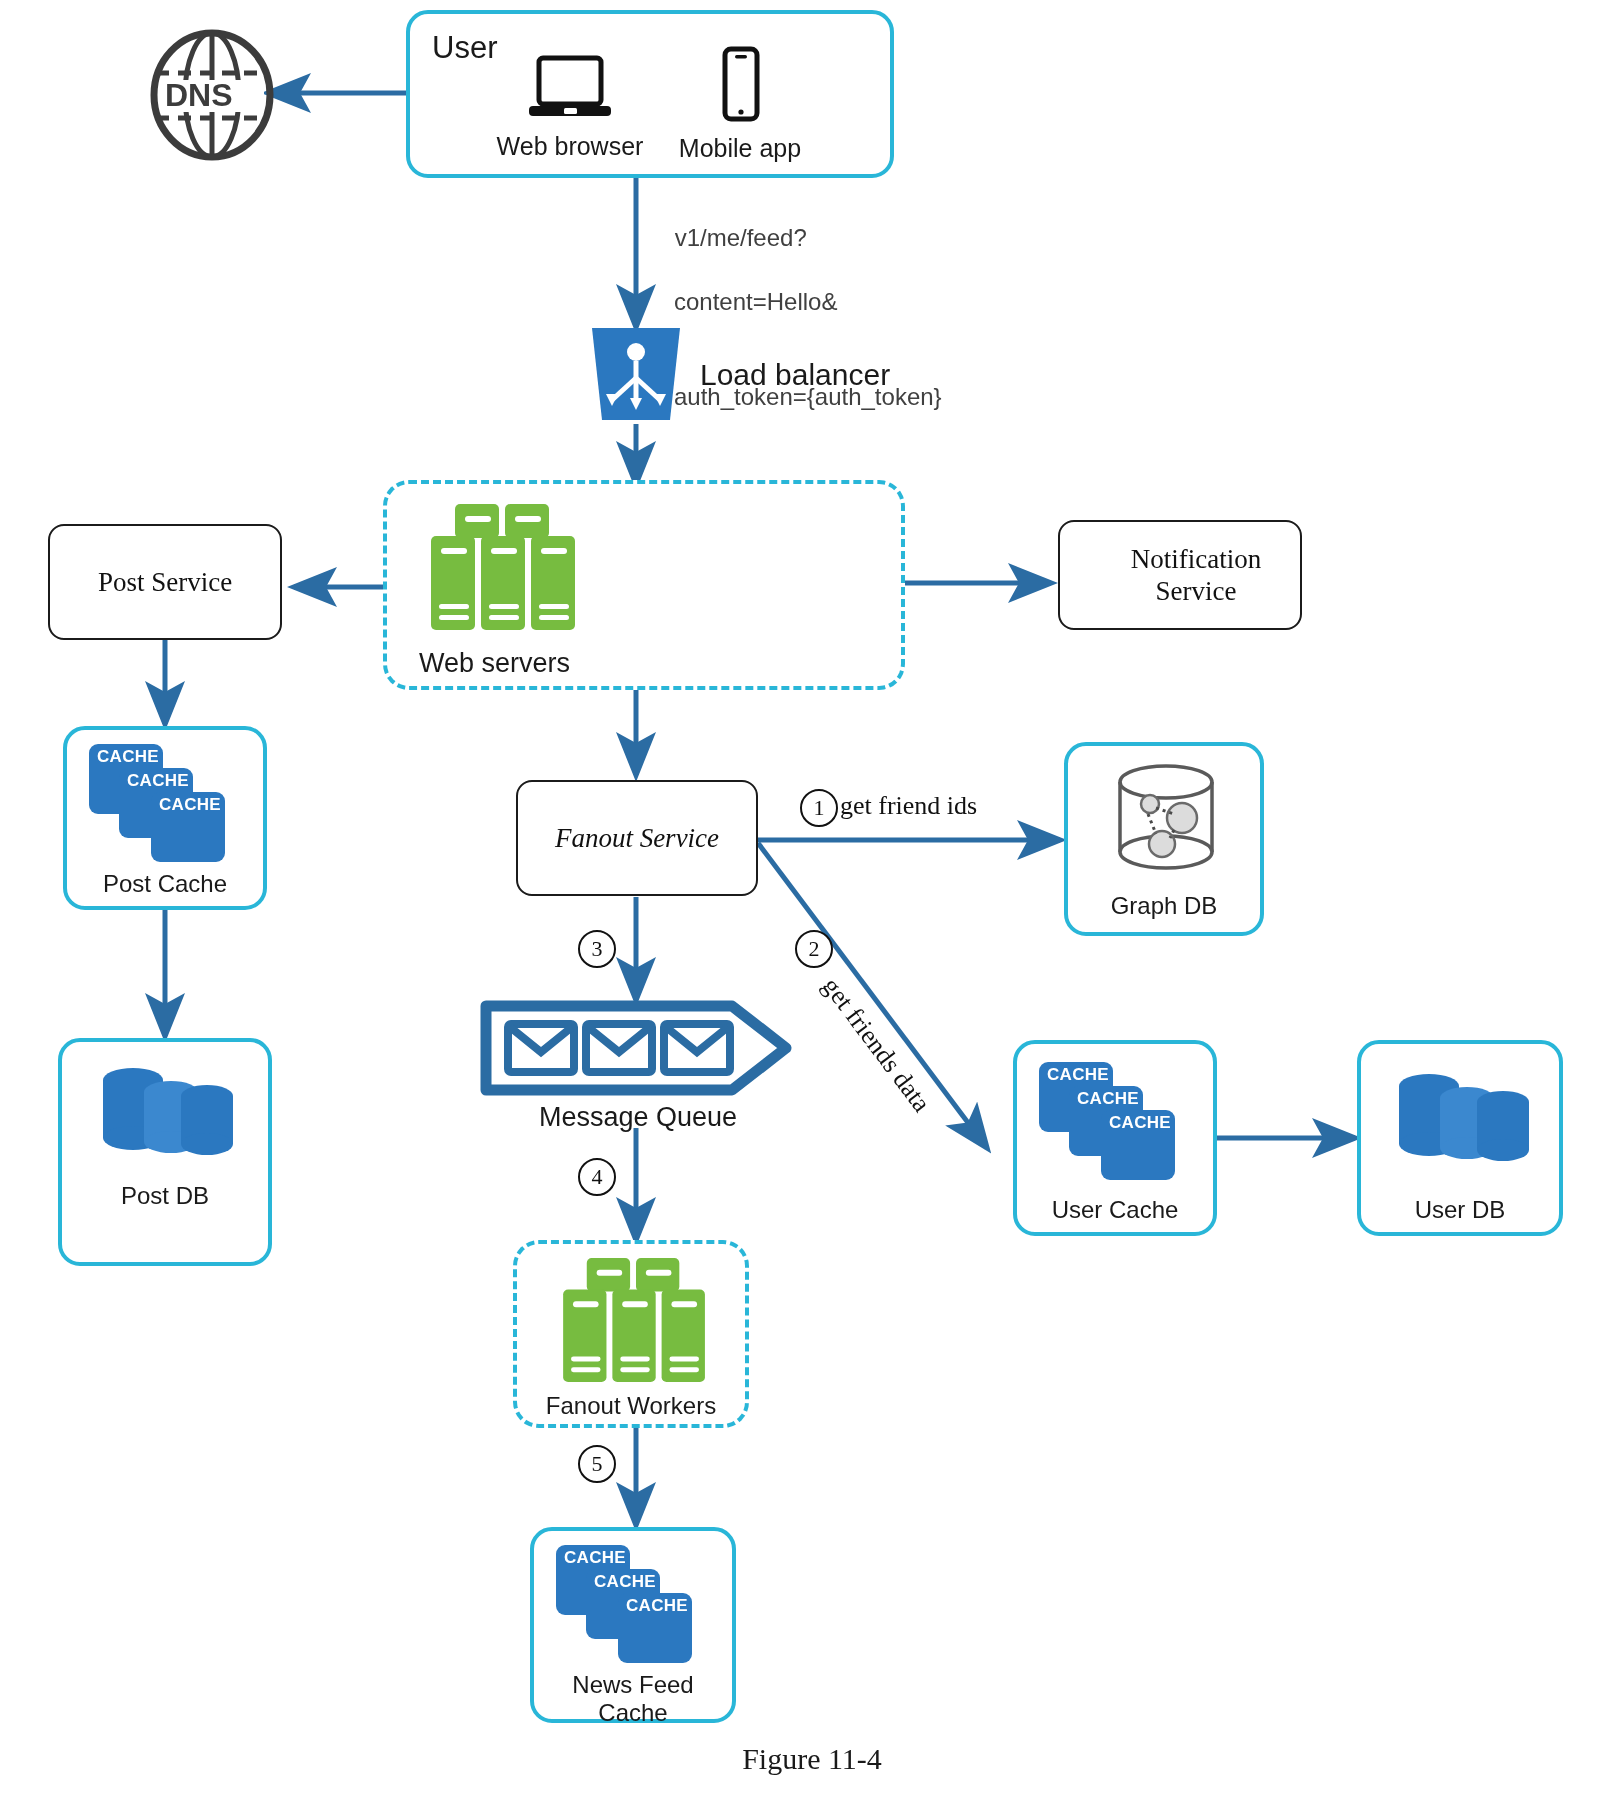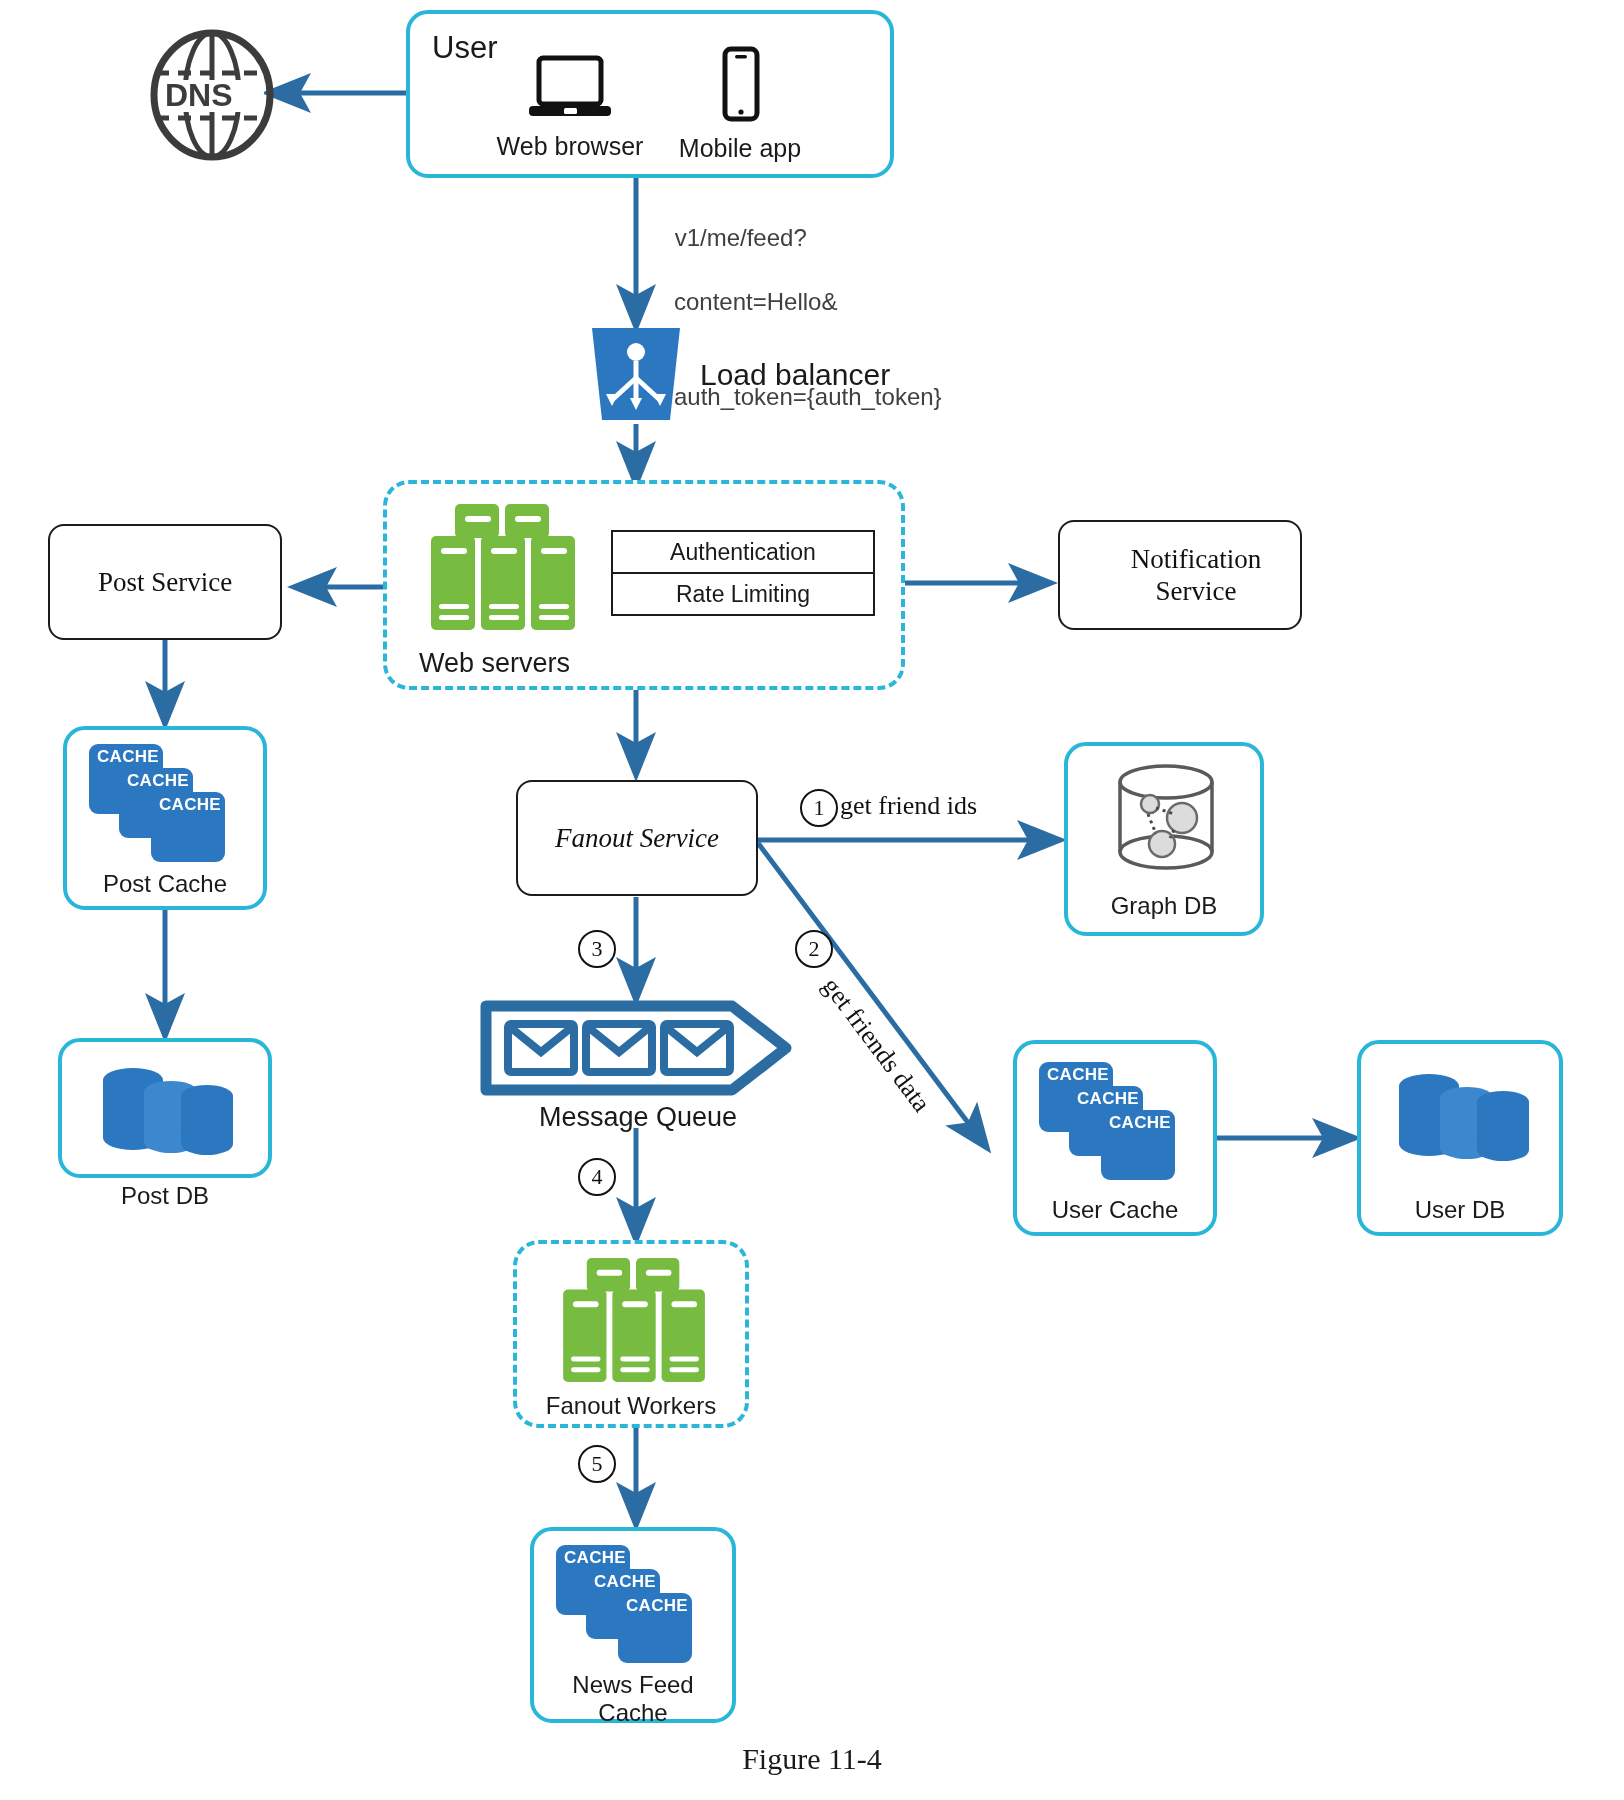--- a/index.html
+++ b/index.html
@@ -269,24 +269,20 @@
       <rect x="56" y="32" width="44" height="94" rx="5" fill="#77bc40"></rect>
       <rect x="66" y="44" width="26" height="6" rx="3" fill="#ffffff"></rect>
       <rect x="64" y="100" width="30" height="5" rx="2.5" fill="#ffffff"></rect>
       <rect x="64" y="111" width="30" height="5" rx="2.5" fill="#ffffff"></rect>
       <rect x="106" y="32" width="44" height="94" rx="5" fill="#77bc40"></rect>
       <rect x="116" y="44" width="26" height="6" rx="3" fill="#ffffff"></rect>
       <rect x="114" y="100" width="30" height="5" rx="2.5" fill="#ffffff"></rect>
       <rect x="114" y="111" width="30" height="5" rx="2.5" fill="#ffffff"></rect>
     </svg>
 
-    <div class="auth-table" style="left:224px; top:46px; width:264px;">
-      <div class="auth-row">Authentication</div>
-      <div class="auth-row">Rate Limiting</div>
-    </div>
   </div>
   <div class="grp-label" style="left:419px; top:648px;">Web servers</div>
 
   <div class="node rbox-black" style="left:48px; top:524px; width:234px; height:116px;">
     <div class="center-flex serif-label">Post Service</div>
   </div>
 
   <div class="node rbox-black" style="left:1058px; top:520px; width:244px; height:110px;padding-left:32px;">
     <div class="center-flex serif-label">
       <div>
@@ -304,21 +300,21 @@
       <div class="cache-card" style="left:30px; top:24px; width:74px; height:70px;">
         <span>CACHE</span>
       </div>
       <div class="cache-card" style="left:62px; top:48px; width:74px; height:70px;">
         <span>CACHE</span>
       </div>
     </div>
     <div class="node-cap" style="left:0; top:140px;">Post Cache</div>
   </div>
 
-  <div class="node rbox-cyan" style="left:58px; top:1038px; width:214px; height:140px;">
+  <div class="node rbox-cyan" style="left:58px; top:1038px; width:214px; height:228px;">
     <svg width="148" height="104" viewBox="0 0 148 104" style="position:absolute;left:33px;top:20px;">
       <ellipse cx="38" cy="18" rx="30" ry="12" fill="#2b78c0"></ellipse>
       <rect x="8" y="18" width="60" height="58" fill="#2b78c0"></rect>
       <ellipse cx="38" cy="76" rx="30" ry="12" fill="#2b78c0"></ellipse>
       <ellipse cx="76" cy="30" rx="27" ry="11" fill="#3b88cf"></ellipse>
       <rect x="49" y="30" width="54" height="50" fill="#3b88cf"></rect>
       <ellipse cx="76" cy="80" rx="27" ry="11" fill="#3b88cf"></ellipse>
       <ellipse cx="112" cy="34" rx="26" ry="11" fill="#2b78c0"></ellipse>
       <rect x="86" y="34" width="52" height="48" fill="#2b78c0"></rect>
       <ellipse cx="112" cy="82" rx="26" ry="11" fill="#2b78c0"></ellipse>

